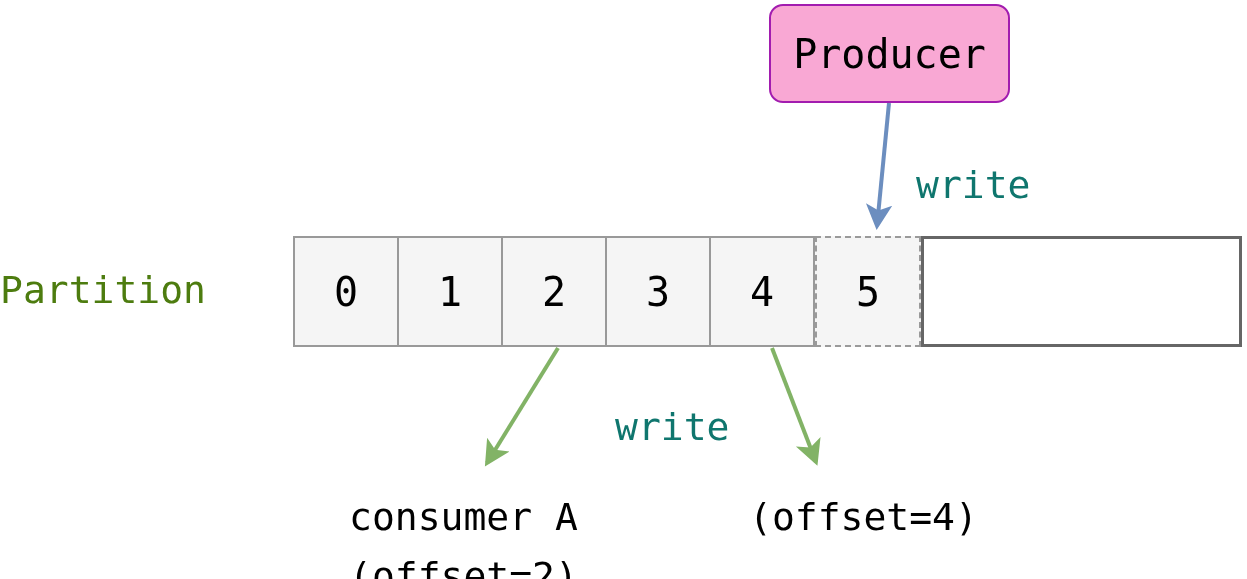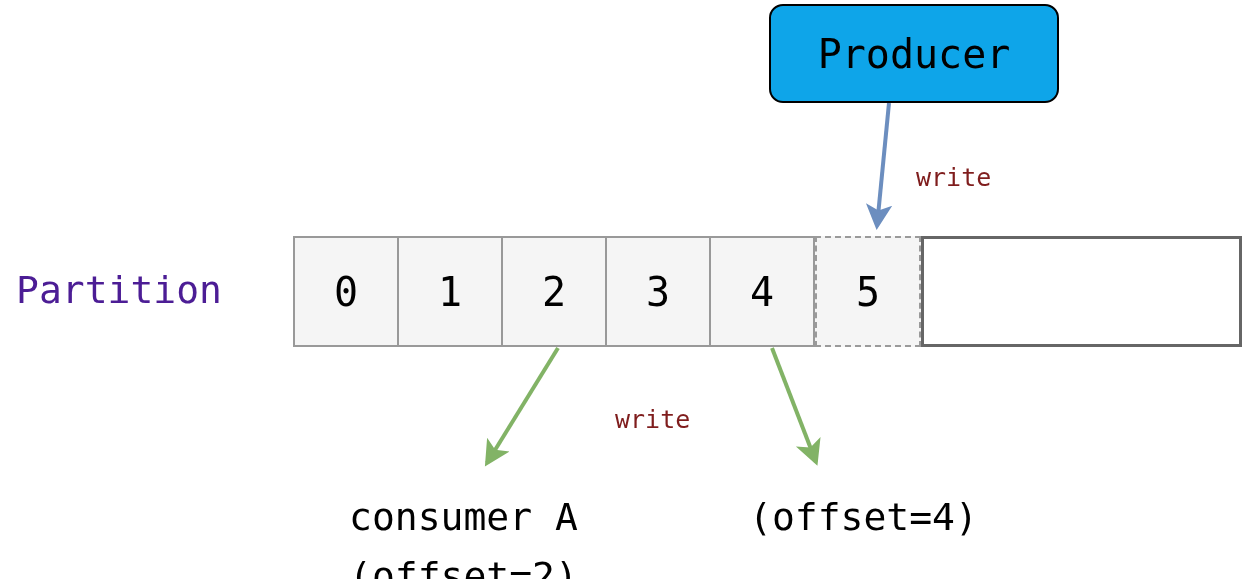--- a/index.html
+++ b/index.html
@@ -25,44 +25,44 @@
     width: 1247px;
     height: 579px;
     pointer-events: none;
   }
 
   
   .producer-box {
     position: absolute;
     left: 769px;
     top: 4px;
-    width: 290px;
+    width: 241px;
     height: 99px;
     box-sizing: border-box;
-    background: #0ea5e9;
-    border: 2px solid #000000;
+    background: #f9a8d4;
+    border: 2px solid #a21caf;
     border-radius: 14px;
     display: flex;
     align-items: center;
     justify-content: center;
   }
   .producer-label {
     font-size: 40px;
     color: #000000;
     letter-spacing: 0px;
     white-space: nowrap;
   }
 
   
   .partition-caption {
     position: absolute;
-    left: 16px;
+    left: 0;
     top: 268px;
     font-size: 38px;
-    color: #4c1d95;
+    color: #4d7c0f;
     white-space: nowrap;
   }
   .partition-row {
     position: absolute;
     left: 293px;
     top: 236px;
     height: 111px;
     display: flex;
     align-items: stretch;
   }
@@ -91,22 +91,22 @@
     box-sizing: border-box;
     width: 321px;
     height: 111px;
     background: #ffffff;
     border: 3px solid #666666;
   }
 
   
   .edge-label {
     position: absolute;
-    font-size: 25px;
-    color: #7f1d1d;
+    font-size: 38px;
+    color: #0f766e;
     white-space: nowrap;
   }
   .label-write { left: 916px; top: 163px; }
   .label-read  { left: 615px; top: 405px; }
 
   
   .consumer-caption {
     position: absolute;
     font-size: 38px;
     line-height: 51px;

